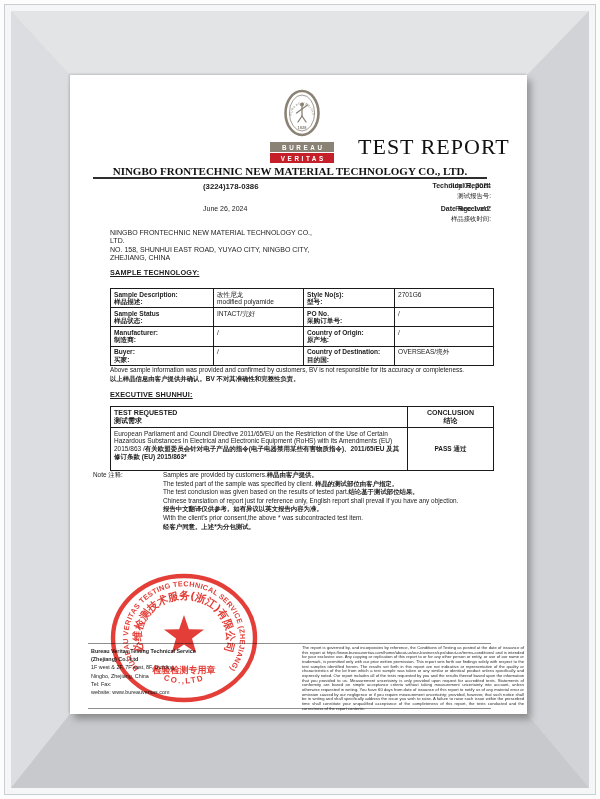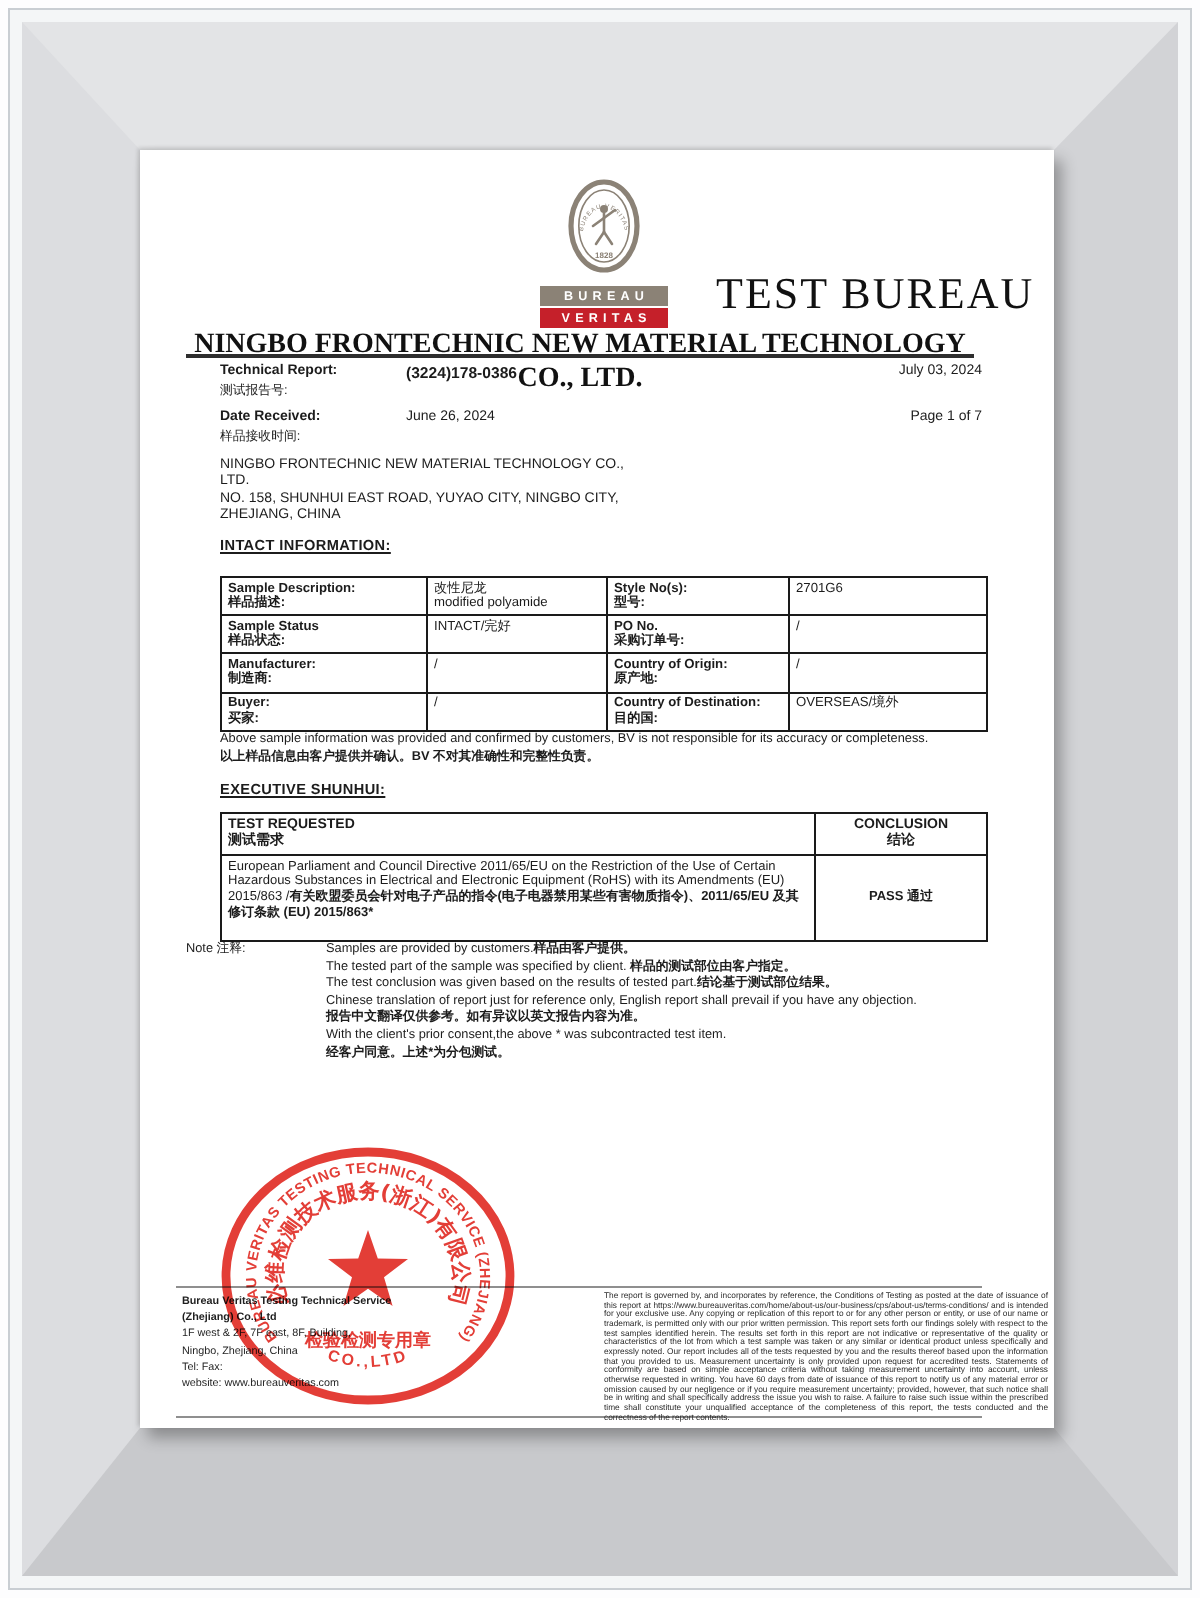--- a/index.html
+++ b/index.html
@@ -27,25 +27,25 @@
   
   .logo-block{left:200px;top:13px;width:64px;text-align:center;}
   .brand-bar{width:64px;height:10px;display:flex;align-items:center;justify-content:center;
     color:#fff;font-size:6.3px;font-weight:bold;letter-spacing:2.6px;text-indent:2.6px;}
   .bar-bureau{background:#8b8276;margin-top:2px;}
   .bar-veritas{background:#c5202a;margin-top:1px;}
   
   .report-title{left:288px;top:59px;font-family:"Liberation Serif","DejaVu Serif",serif;
     font-size:22px;letter-spacing:1px;color:#111;}
   .company-line{left:23px;top:90px;width:394px;text-align:center;
-    font-family:"Liberation Serif","DejaVu Serif",serif;font-weight:bold;font-size:14px;color:#111;}
+    font-family:"Liberation Serif","DejaVu Serif",serif;font-weight:bold;font-size:11px;color:#111;}
   .header-rule{left:23px;top:102px;width:394px;height:2.2px;background:#2e2e2e;}
   
   .meta{left:40px;top:107px;width:381px;}
-  .meta-row{position:relative;height:10px;}
+  .meta-row{position:relative;height:10px;text-align:right;}
   .m-label{font-weight:bold;font-size:7px;}
   .m-zh{font-size:6.4px;color:#222;}
   .m-value{position:absolute;left:93px;top:0;font-size:7px;}
   .m-value.bold{font-weight:bold;font-size:7.8px;}
   .m-right{position:absolute;right:0;top:0;font-size:7px;font-weight:bold;}
   .client-address{left:40px;top:154px;font-size:7px;line-height:8.3px;}
   
   .section-h{font-weight:bold;font-size:7.3px;text-decoration:underline;letter-spacing:.2px;}
   
   table{border-collapse:collapse;}
@@ -95,21 +95,21 @@
           <line x1="20" y1="20" x2="25.5" y2="16"></line>
           <line x1="20" y1="27" x2="16" y2="33"></line>
           <line x1="20" y1="27" x2="24" y2="33"></line>
         </g>
         <text x="20" y="40" font-size="4" fill="#8b8276" text-anchor="middle" font-weight="bold">1828</text>
       </svg>
       <div class="brand-bar bar-bureau">BUREAU</div>
       <div class="brand-bar bar-veritas">VERITAS</div>
     </div>
 
-    <div class="abs report-title">TEST BUREAU</div>
+    <div class="abs report-title">TEST REPORT</div>
     <div class="abs company-line">NINGBO FRONTECHNIC NEW MATERIAL TECHNOLOGY CO., LTD.</div>
     <div class="abs header-rule"></div>
 
     <div class="abs meta">
       <div class="meta-row">
         <span class="m-label">Technical Report:</span>
         <span class="m-value bold">(3224)178-0386</span>
         <span class="m-right" style="font-weight:normal">July 03, 2024</span>
       </div>
       <div class="meta-row" style="height:13px">
@@ -125,21 +125,21 @@
       </div>
     </div>
 
     <div class="abs client-address">
       <div>NINGBO FRONTECHNIC NEW MATERIAL TECHNOLOGY CO.,</div>
       <div>LTD.</div>
       <div>NO. 158, SHUNHUI EAST ROAD, YUYAO CITY, NINGBO CITY,</div>
       <div>ZHEJIANG, CHINA</div>
     </div>
 
-    <div class="abs section-h" style="left:40px;top:194px">INTACT INFORMATION:</div>
+    <div class="abs section-h" style="left:40px;top:194px">SAMPLE TECHNOLOGY:</div>
 
     <table class="abs info-table">
       <colgroup>
           <col style="width:103px">
           <col style="width:90px">
           <col style="width:91px">
           <col style="width:99px">
         </colgroup>
       <tbody>
           <tr>

